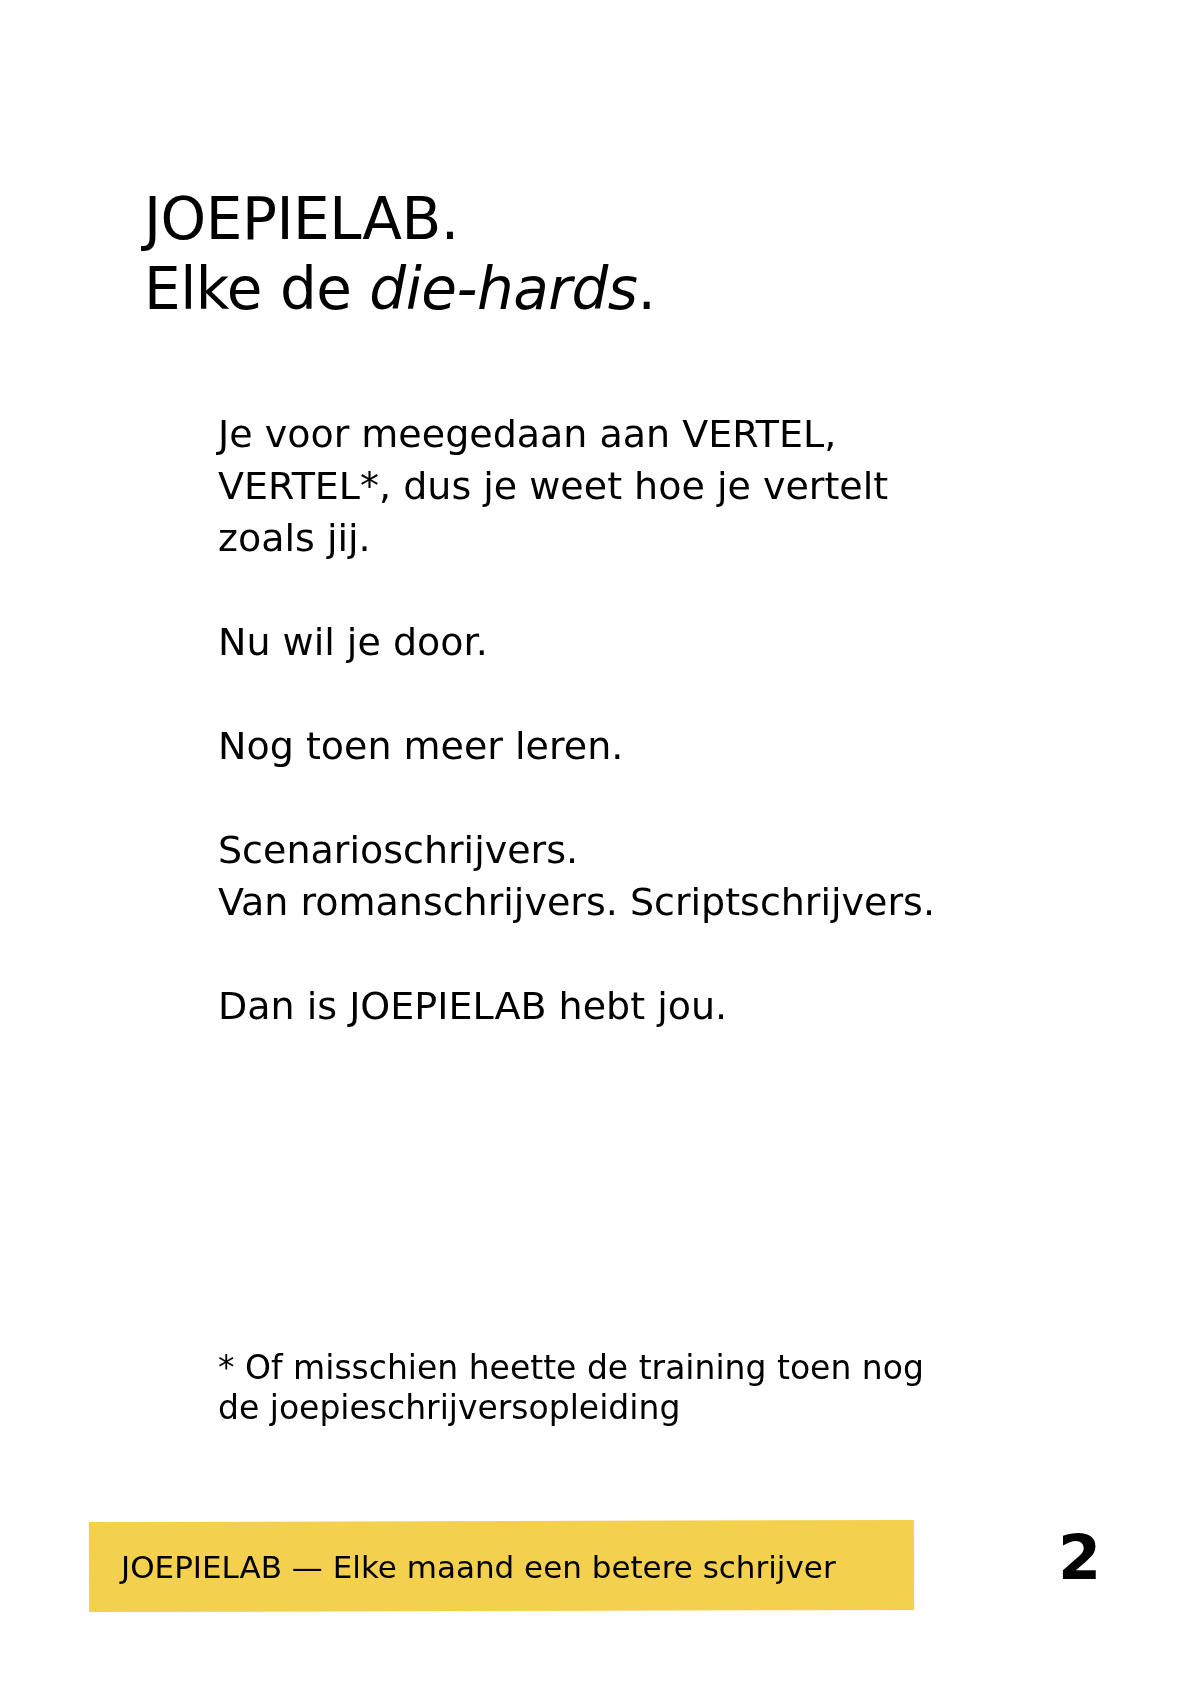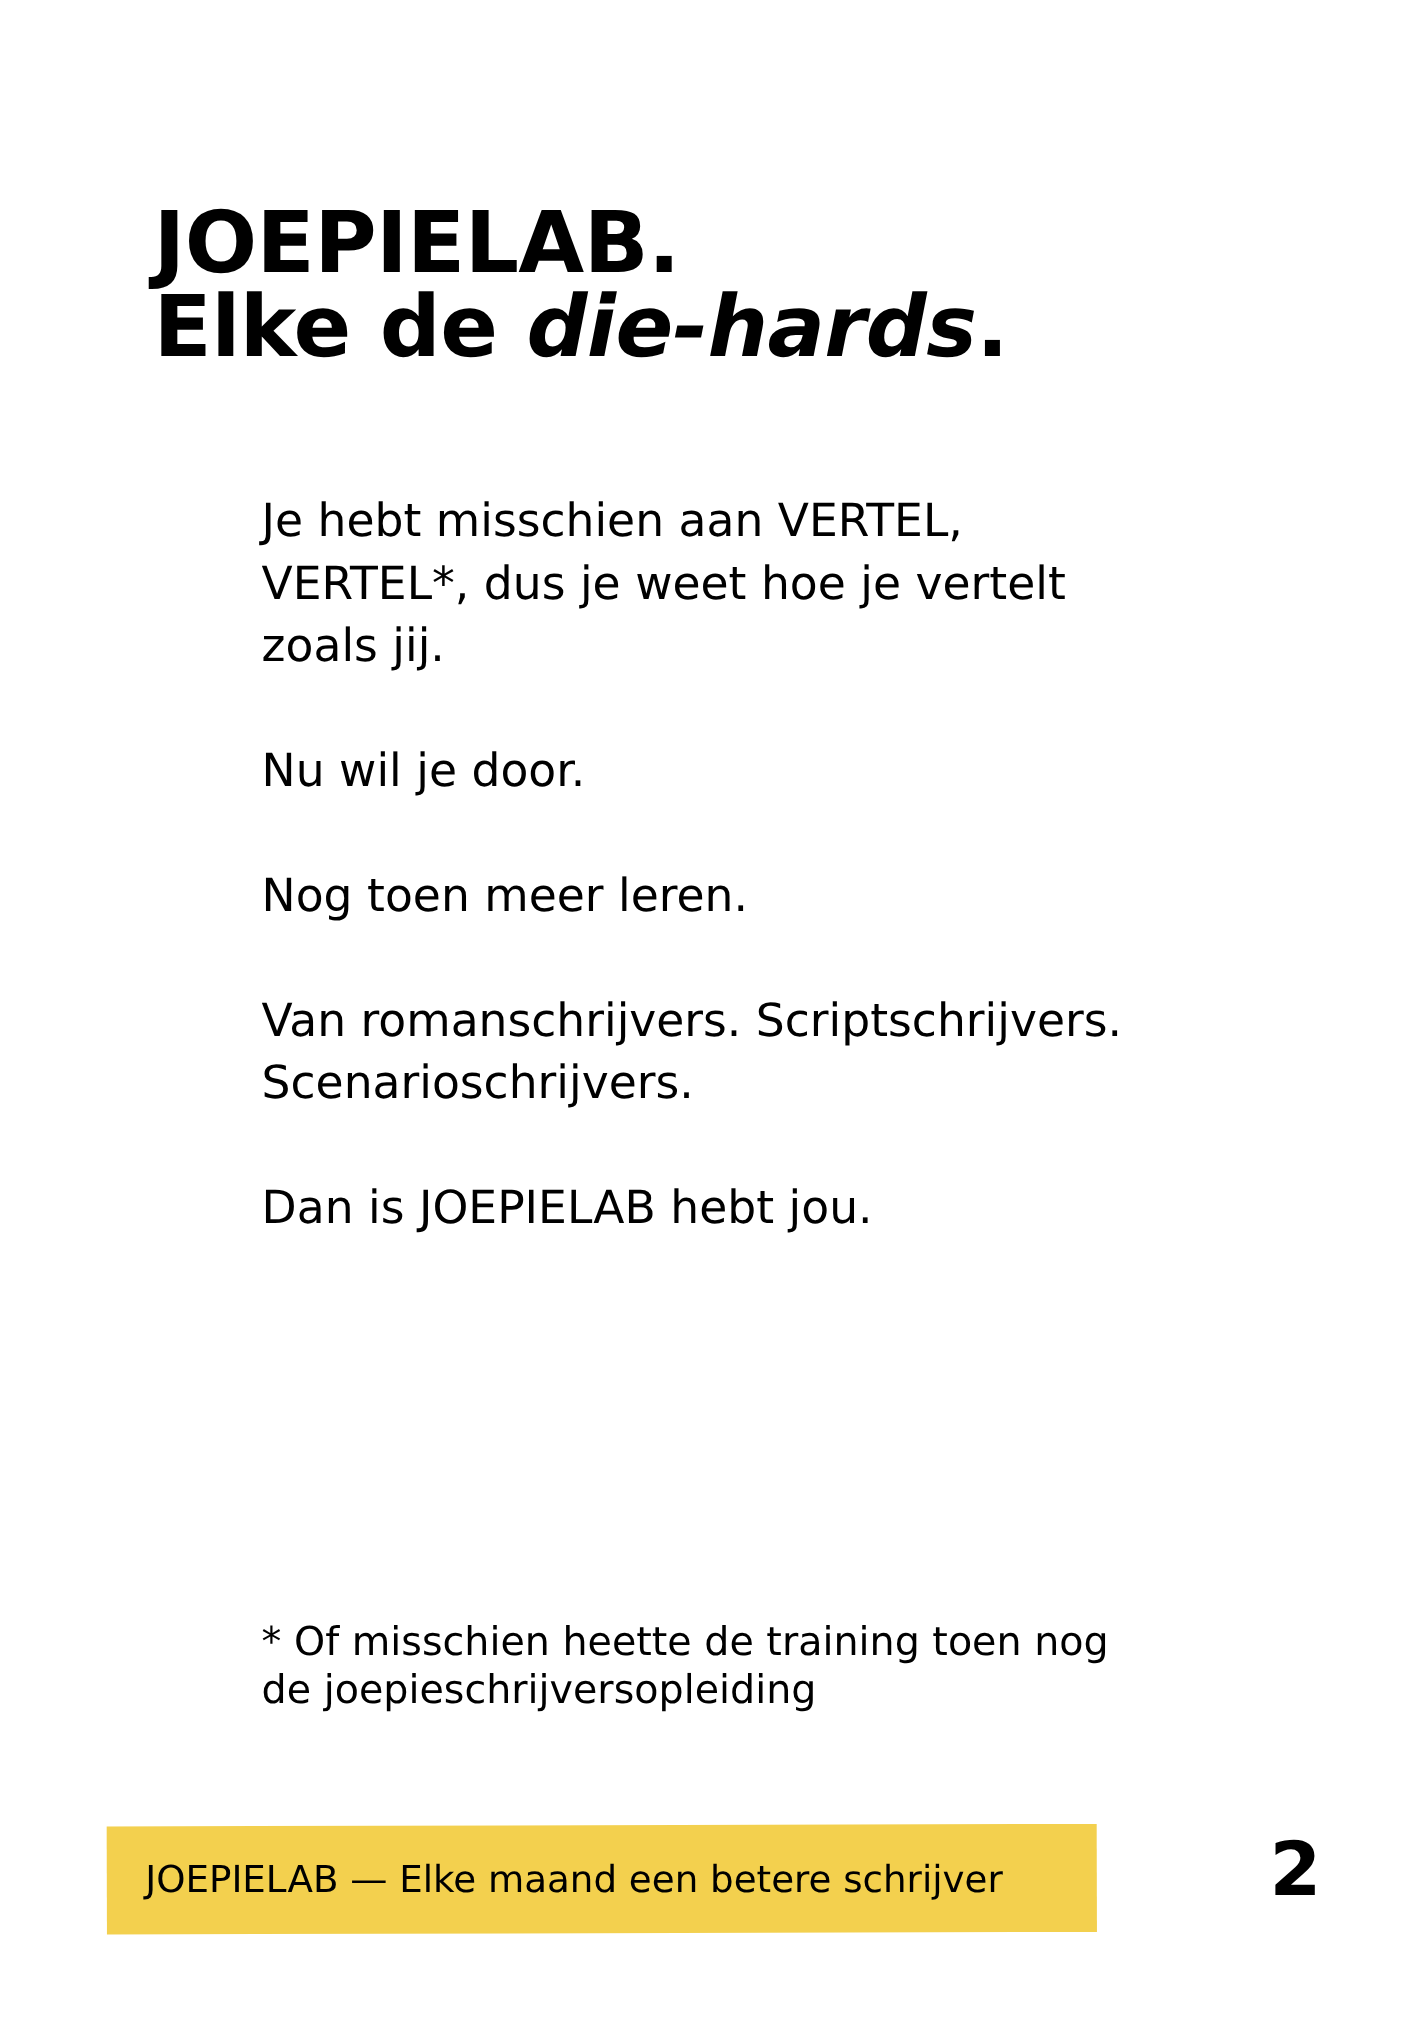--- a/index.html
+++ b/index.html
@@ -2,22 +2,22 @@
 <html><head>
   <meta charset="utf-8">
   <style>
     html, body { margin: 0; padding: 0; background: #ffffff; }
     body {
       width: 1190px; height: 1683px; position: relative; overflow: hidden;
       font-family: "DejaVu Sans", "Liberation Sans", sans-serif; color: #000;
     }
     .title {
       position: absolute; left: 128px; top: 168px;
-      font-size: 71px; font-weight: bold; line-height: 70px; letter-spacing: -0.5px;
-      margin: 0;
+      font-size: 58px; font-weight: normal; line-height: 70px; letter-spacing: -0.5px;
+      margin: 16px;
     }
     .title .line { display: block; white-space: nowrap; }
     .title em { font-style: italic; }
     .body {
       position: absolute; left: 218px; top: 408px; width: 900px;
       font-size: 38px; line-height: 52px;
     }
     .body p { margin: 0 0 52px 0; }
     .body .l { display: block; white-space: nowrap; }
     .footnote {
@@ -41,33 +41,33 @@
 </head>
 <body>
 
 <h1 class="title">
   <span class="line">JOEPIELAB.</span>
   <span class="line"><span>Elke de </span><em>die-hards</em><span>.</span></span>
 </h1>
 
 <div class="body">
   <p>
-    <span class="l">Je hebt misschien aan VERTEL,</span>
+    <span class="l">Je voor meegedaan aan VERTEL,</span>
     <span class="l">VERTEL*, dus je weet hoe je vertelt</span>
     <span class="l">zoals jij.</span>
   </p>
   <p>
     <span class="l">Nu wil je door.</span>
   </p>
   <p>
     <span class="l">Nog toen meer leren.</span>
   </p>
   <p>
+    <span class="l">Scenarioschrijvers.</span>
     <span class="l">Van romanschrijvers. Scriptschrijvers.</span>
-    <span class="l">Scenarioschrijvers.</span>
   </p>
   <p>
     <span class="l">Dan is JOEPIELAB hebt jou.</span>
   </p>
 </div>
 
 <div class="footnote">
   <span class="l">* Of misschien heette de training toen nog</span>
   <span class="l">de joepieschrijversopleiding</span>
 </div>

